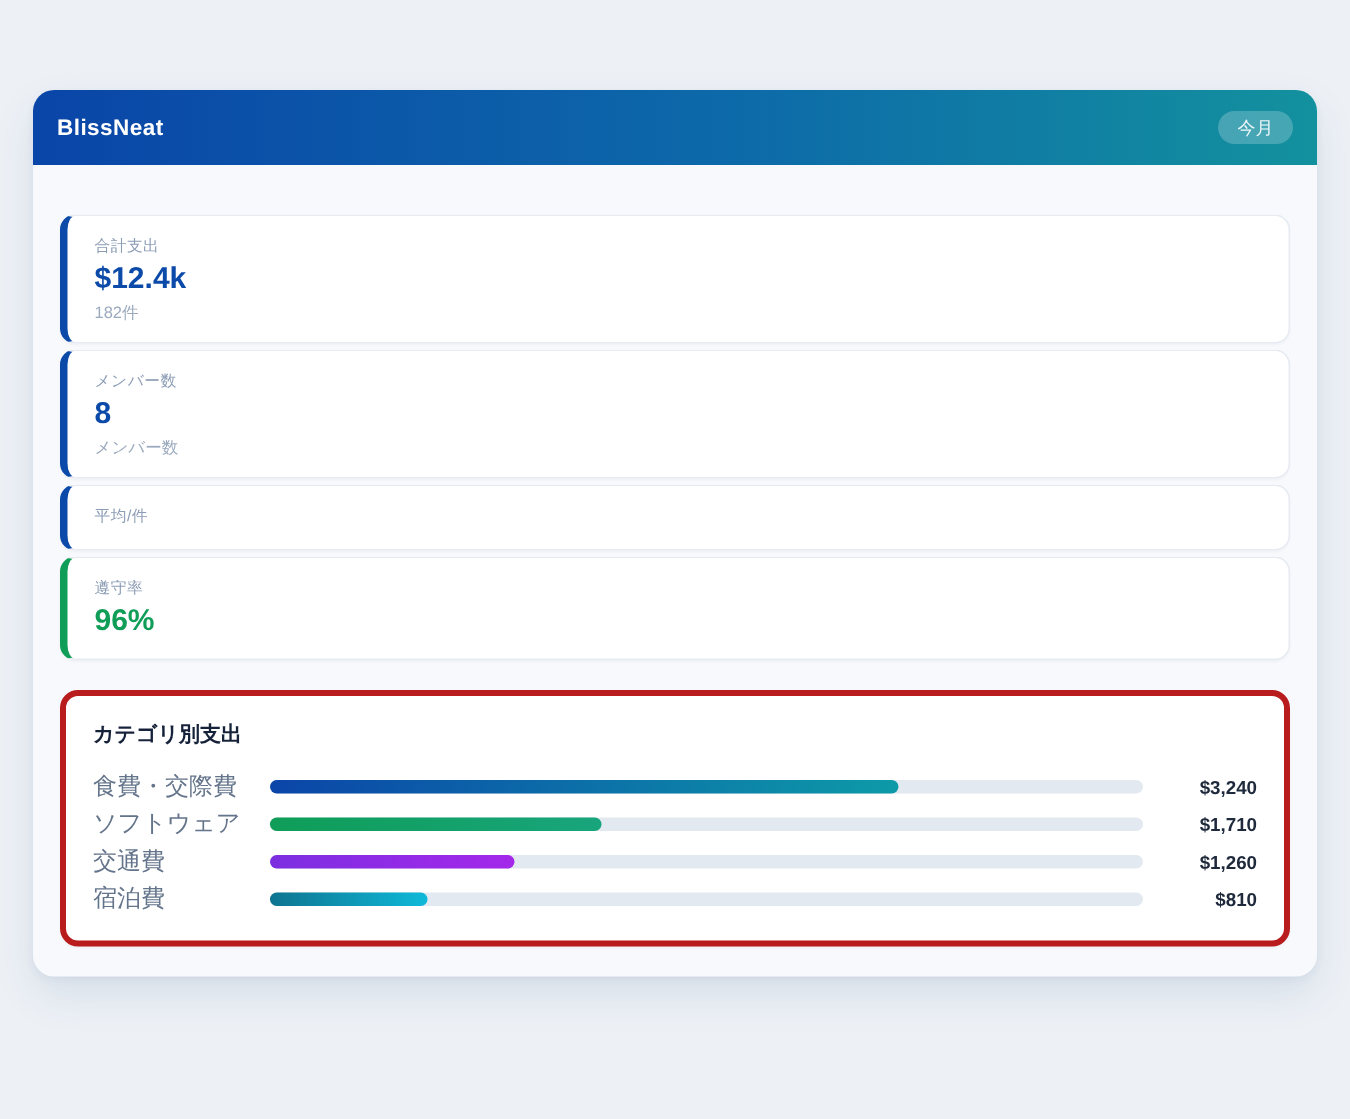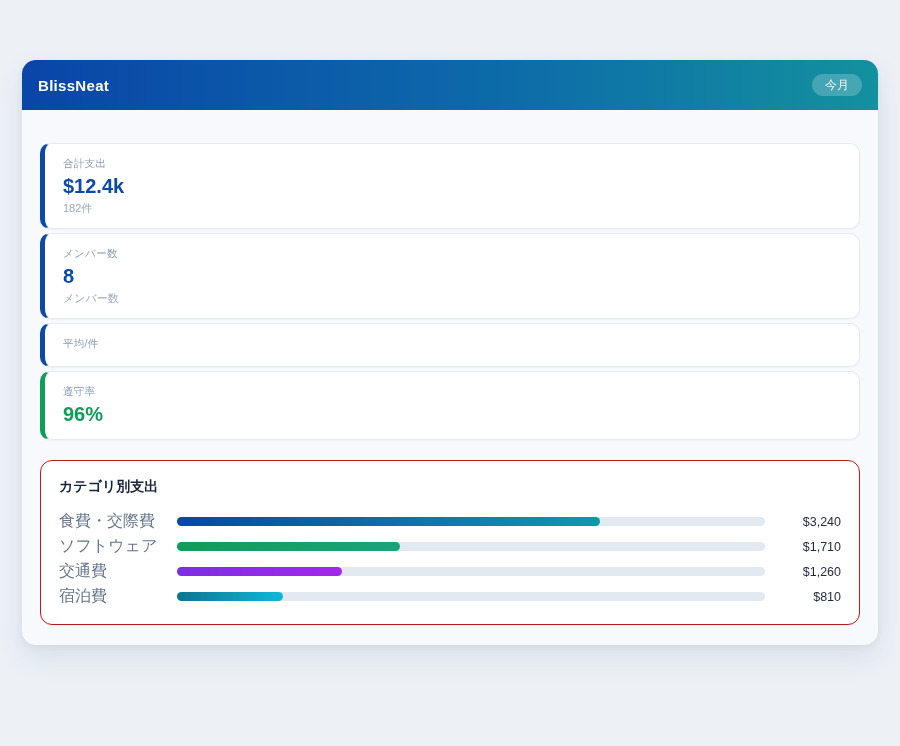--- a/index.html
+++ b/index.html
@@ -67,21 +67,21 @@
     line-height: 1.25;
   }
   .stat-sub {
     font-size: 11px;
     color: #9aa9bd;
     margin-top: 2px;
   }
 
   .category-card {
     background: #ffffff;
-    border: 1px solid #b91c1c;
+    border: 4px solid #b91c1c;
     border-radius: 12px;
     margin-top: 20px;
     padding: 17px 18px 15px;
     box-shadow: 0 1px 2px rgba(15,35,70,0.04);
   }
   .category-title {
     font-size: 14px;
     font-weight: bold;
     color: #16223a;
     margin-bottom: 13px;
@@ -108,21 +108,21 @@
     position: absolute;
     left: 0; top: 0;
     height: 9px;
     border-radius: 6px;
   }
   .cat-value {
     width: 66px;
     margin-left: 10px;
     text-align: right;
     font-size: 12.5px;
-    font-weight: normal;
+    font-weight: bold;
     color: #1e293b;
     flex-shrink: 0;
   }
 </style>
 </head>
 <body>
 
 <div class="panel">
   <div class="app-header">
     <div class="app-title">BlissNeat</div>

